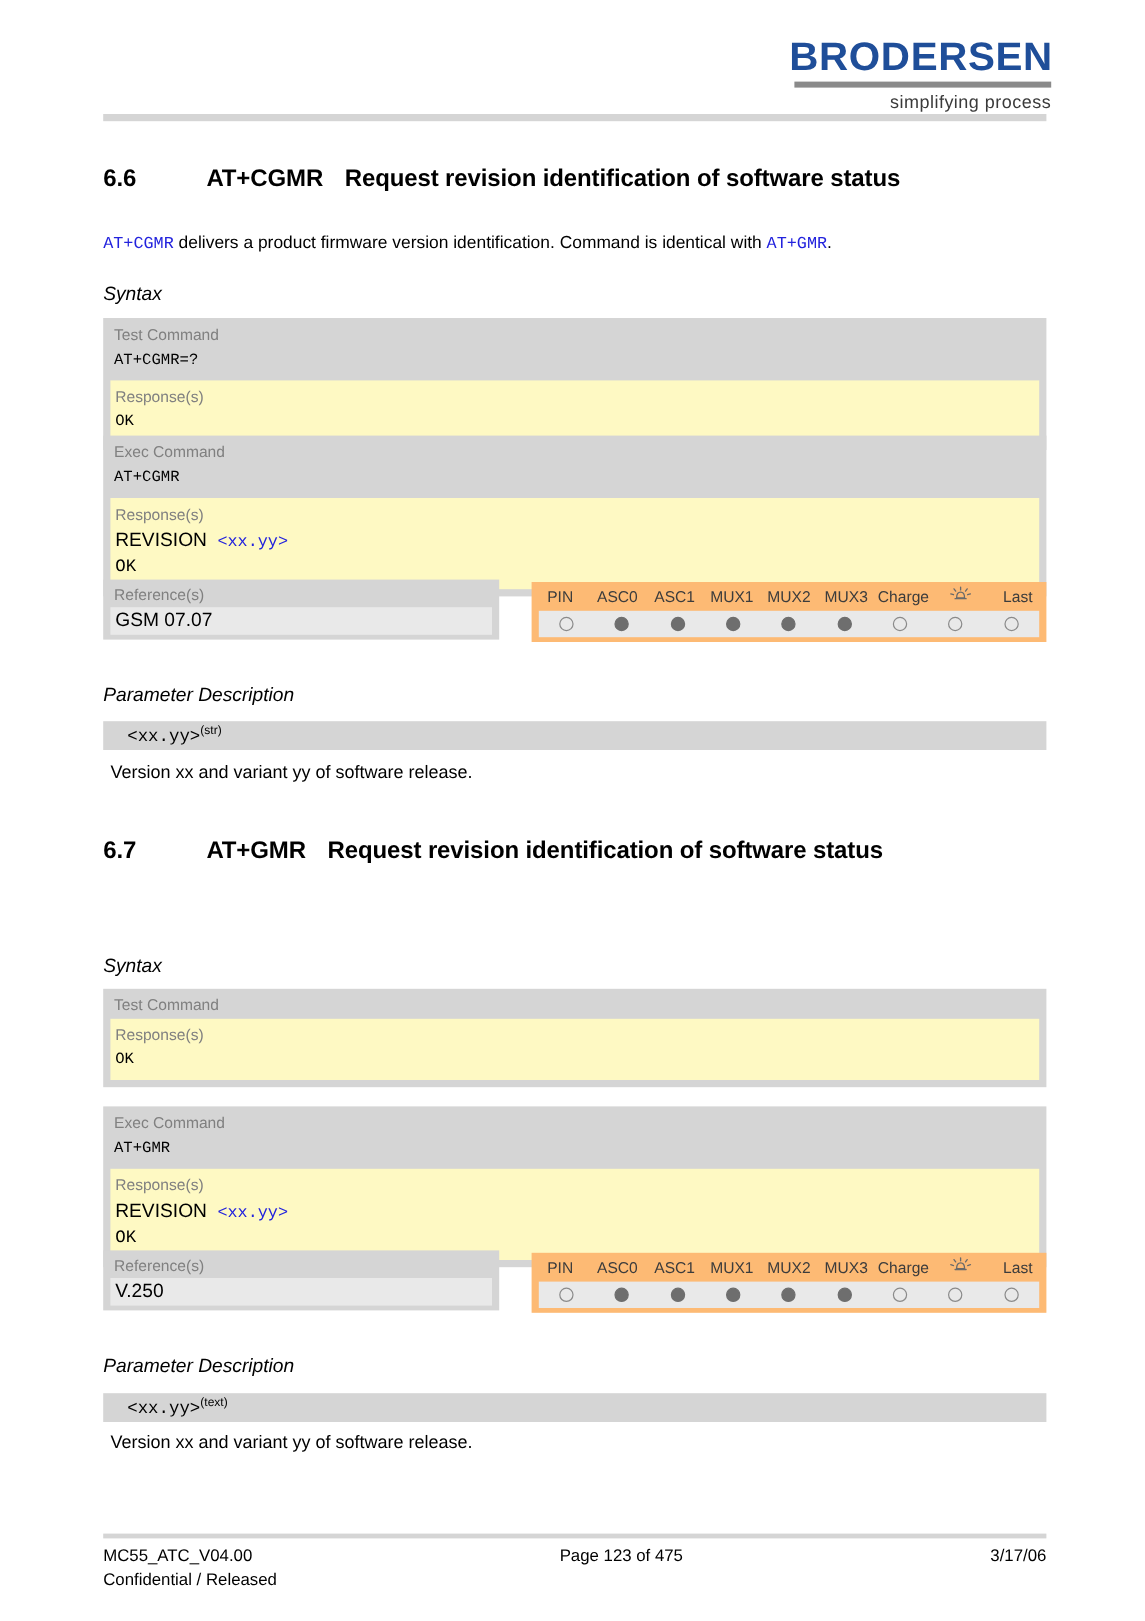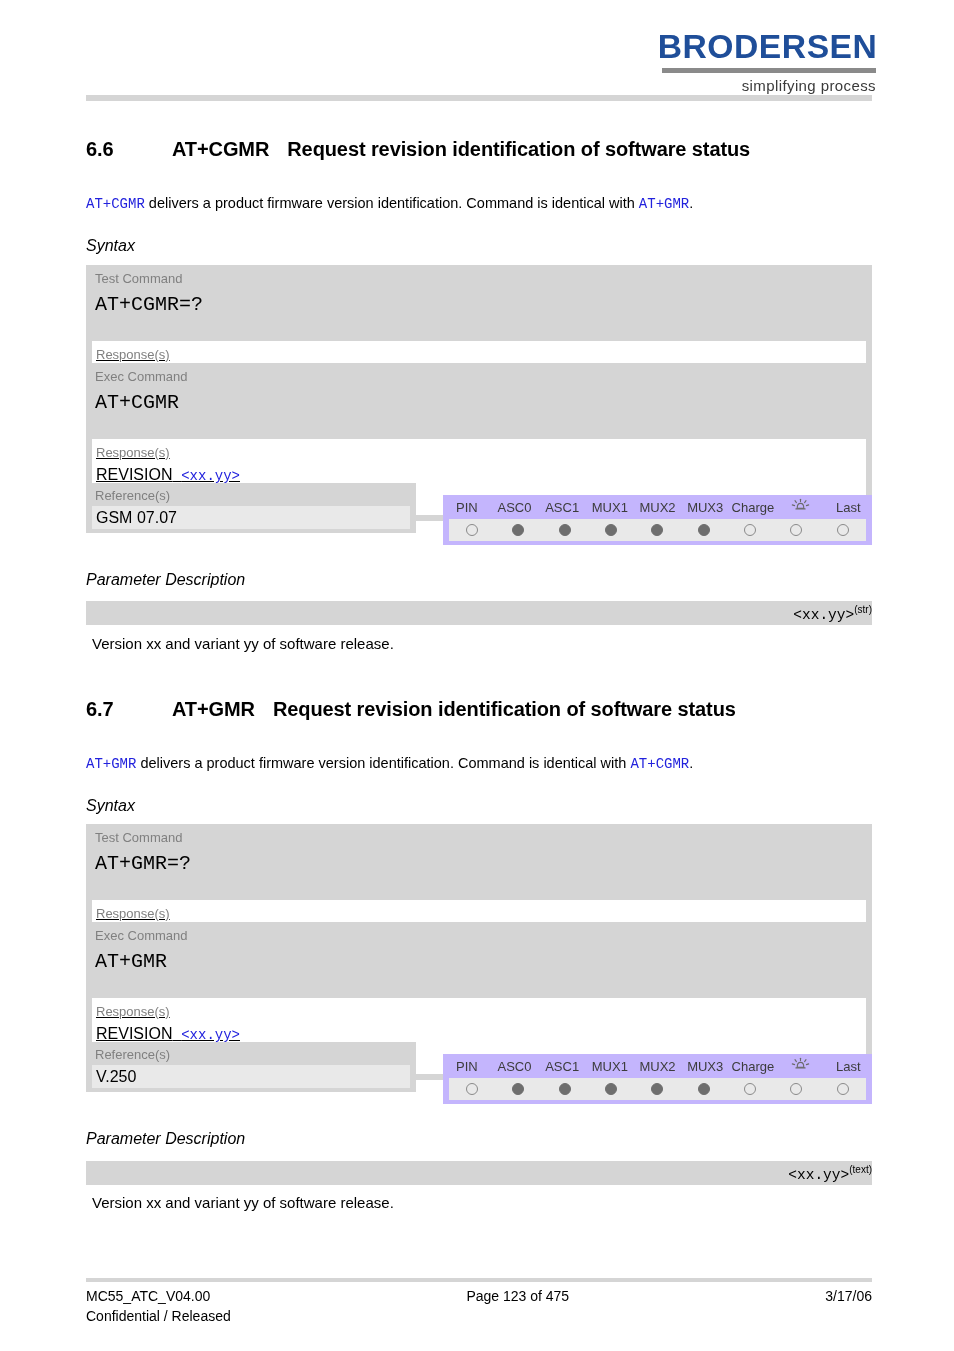--- a/index.html
+++ b/index.html
@@ -108,29 +108,28 @@
     background: #d5d5d5;
   }
   .blk-label {
     font-size: 13px;
     color: #808080;
     padding: 6px 0 3px 9px;
     line-height: 1.2;
   }
   .blk-cmd {
     font-family: "Liberation Mono", "DejaVu Sans Mono", monospace;
-    font-size: 20px;
-    color: #000;
-    padding: 2px 0 24px 9px;
+    font-size: 13px;
+    color: #000;
+    padding: 2px 0 9px 9px;
     line-height: 1.25;
   }
   .resp-sub {
-    background: #ffffff;
+    background: #fef9c3;
     margin: 0 6px 6px 6px;
-    text-decoration: underline;
   }
   .resp-sub .blk-label { padding-left: 4px; }
   .resp-sub .blk-cmd { padding-left: 4px; }
   .resp-line {
     font-family: "Liberation Mono", "DejaVu Sans Mono", monospace;
     font-size: 14.5px;
     padding: 2px 16px 0 4px;
     line-height: 1.3;
   }
   .resp-line.last { padding-bottom: 8px; }
@@ -166,23 +165,23 @@
     background: #e9e9e9;
   }
   .ref-value {
     font-size: 16px;
     color: #000;
     padding: 2px 0 0 4px;
     line-height: 1.2;
   }
   .pin-box {
     position: absolute;
-    left: 357px; top: 12px;
+    left: 357px; top: 2px;
     width: 429px; height: 50px;
-    background: #c4b5fd;
+    background: #fdba74;
   }
   .pin-heads {
     position: absolute;
     left: 0; top: 3px;
     width: 429px;
     display: flex;
     align-items: center;
   }
   .pin-heads .cell {
     flex: 1 1 0;
@@ -220,24 +219,23 @@
     position: absolute;
     left: 86px;
     width: 786px;
     height: 24px;
     background: #d5d5d5;
   }
   .param-name {
     font-family: "Liberation Mono", "DejaVu Sans Mono", monospace;
     font-size: 14.5px;
     color: #000;
-    padding: 3px 0 0 6px;
+    padding: 3px 0 0 20px;
     line-height: 1.2;
     white-space: nowrap;
-    text-align: right;
   }
   .param-name sup {
     font-family: "Liberation Sans", sans-serif;
     font-size: 10px;
     vertical-align: super;
   }
   .param-text {
     position: absolute;
     left: 92px;
     font-size: 15px;
@@ -381,29 +379,25 @@
 
   <div class="param-bar" style="top:601px;">
     <div class="param-name"><span>&lt;xx.yy&gt;</span><sup>(str)</sup></div>
   </div>
   <div class="param-text" style="top:635px;">Version xx and variant yy of software release.</div>
 
   <div class="h2" style="top:698px;">
     <span class="num">6.7</span><span class="cmd">AT+GMR</span><span>Request revision identification of software status</span>
   </div>
 
-  <div class="intro" style="top:755px;">
-    <span class="mono-blue">AT+GMR</span><span> delivers a product firmware version identification. Command is identical with </span><span class="mono-blue">AT+CGMR</span><span>.</span>
-  </div>
 
   <div class="h3" style="top:797px;">Syntax</div>
 
   <div class="syntax-block" style="top:824px;">
     <div class="blk-label">Test Command</div>
-    <div class="blk-cmd">AT+GMR=?</div>
     <div class="resp-sub">
       <div class="blk-label">Response(s)</div>
       <div class="blk-cmd">OK</div>
     </div>
   </div>
 
   <div class="syntax-block" style="top:922px;">
     <div class="blk-label">Exec Command</div>
     <div class="blk-cmd">AT+GMR</div>
     <div class="resp-sub">

